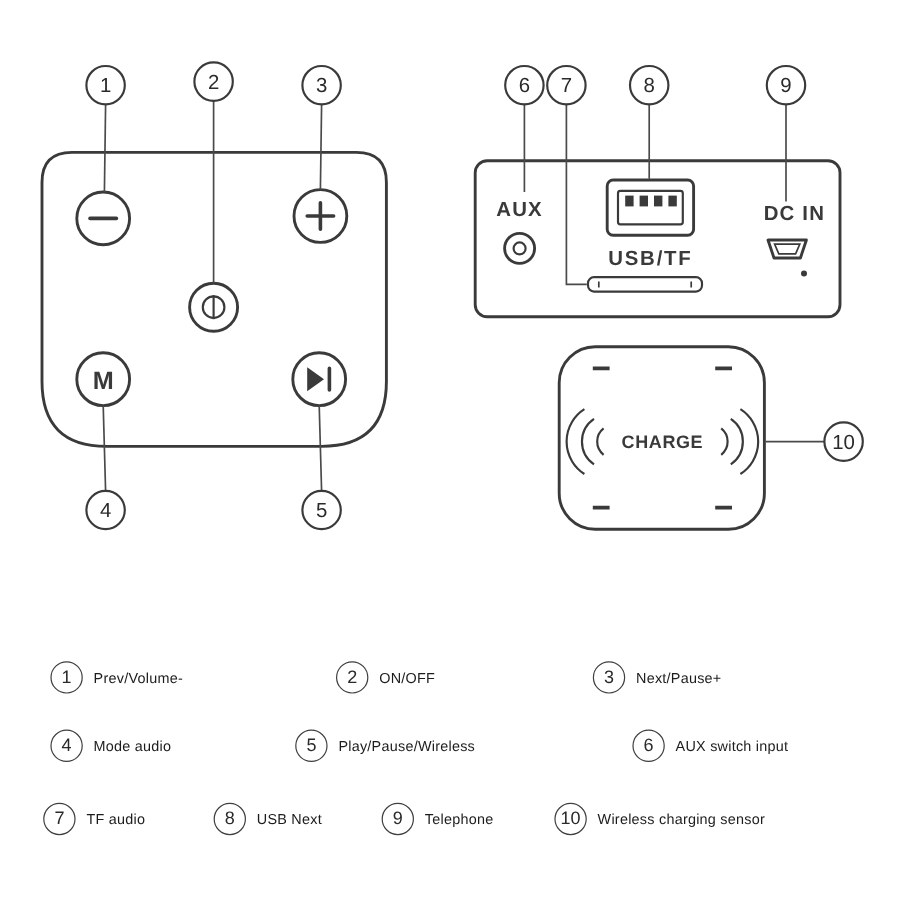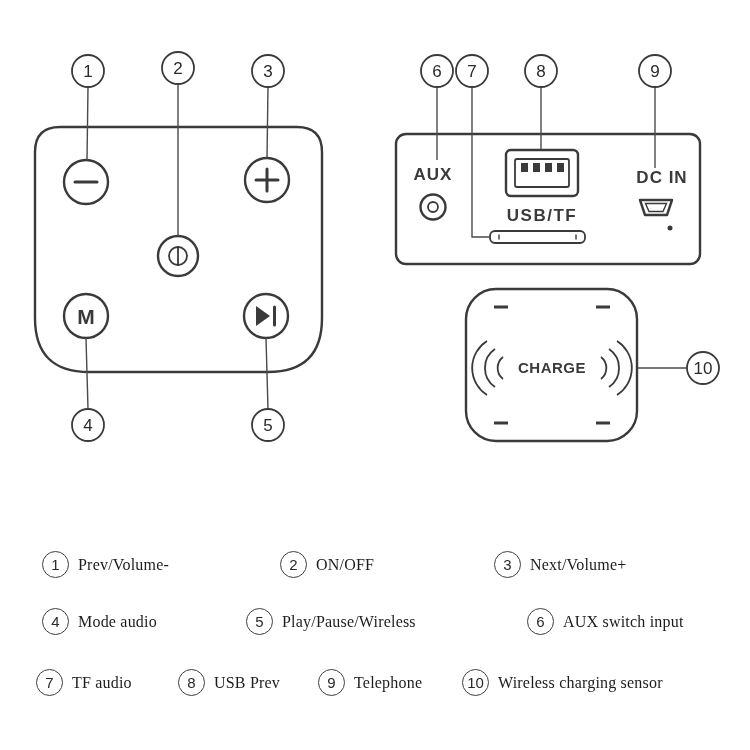--- a/index.html
+++ b/index.html
@@ -8,21 +8,21 @@
   .canvas { position: relative; width: 750px; height: 750px; background: #ffffff; }
   .diagram-svg { position: absolute; top: 0; left: 0; }
   .legend { position: absolute; top: 0; left: 0; width: 750px; height: 750px; }
   .legend-item { position: absolute; display: flex; align-items: center; gap: 9px; }
   .legend-num {
     width: 27px; height: 27px; flex: 0 0 auto;
     border: 1.6px solid #3f3f3f; border-radius: 50%;
     display: flex; align-items: center; justify-content: center;
     font-size: 15px; color: #2a2a2a; line-height: 1;
   }
-  .legend-label { font-size: 16px; color: #1c1c1c; letter-spacing: 0.2px; white-space: nowrap; font-family: Liberation Serif, serif; }
+  .legend-label { font-size: 12px; color: #1c1c1c; letter-spacing: 0.2px; white-space: nowrap; }
   
   .li-1  { left: 42px;  top: 551px; }
   .li-2  { left: 280px; top: 551px; }
   .li-3  { left: 494px; top: 551px; }
   .li-4  { left: 42px;  top: 608px; }
   .li-5  { left: 246px; top: 608px; }
   .li-6  { left: 527px; top: 608px; }
   .li-7  { left: 36px;  top: 669px; }
   .li-8  { left: 178px; top: 669px; }
   .li-9  { left: 318px; top: 669px; }
@@ -180,41 +180,41 @@
     <div class="legend-item li-1">
       <span class="legend-num">1</span>
       <span class="legend-label">Prev/Volume-</span>
     </div>
     <div class="legend-item li-2">
       <span class="legend-num">2</span>
       <span class="legend-label">ON/OFF</span>
     </div>
     <div class="legend-item li-3">
       <span class="legend-num">3</span>
-      <span class="legend-label">Next/Volume+</span>
+      <span class="legend-label">Next/Pause+</span>
     </div>
     <div class="legend-item li-4">
       <span class="legend-num">4</span>
       <span class="legend-label">Mode audio</span>
     </div>
     <div class="legend-item li-5">
       <span class="legend-num">5</span>
       <span class="legend-label">Play/Pause/Wireless</span>
     </div>
     <div class="legend-item li-6">
       <span class="legend-num">6</span>
       <span class="legend-label">AUX switch input</span>
     </div>
     <div class="legend-item li-7">
       <span class="legend-num">7</span>
       <span class="legend-label">TF audio</span>
     </div>
     <div class="legend-item li-8">
       <span class="legend-num">8</span>
-      <span class="legend-label">USB Prev</span>
+      <span class="legend-label">USB Next</span>
     </div>
     <div class="legend-item li-9">
       <span class="legend-num">9</span>
       <span class="legend-label">Telephone</span>
     </div>
     <div class="legend-item li-10">
       <span class="legend-num">10</span>
       <span class="legend-label">Wireless charging sensor</span>
     </div>
 

